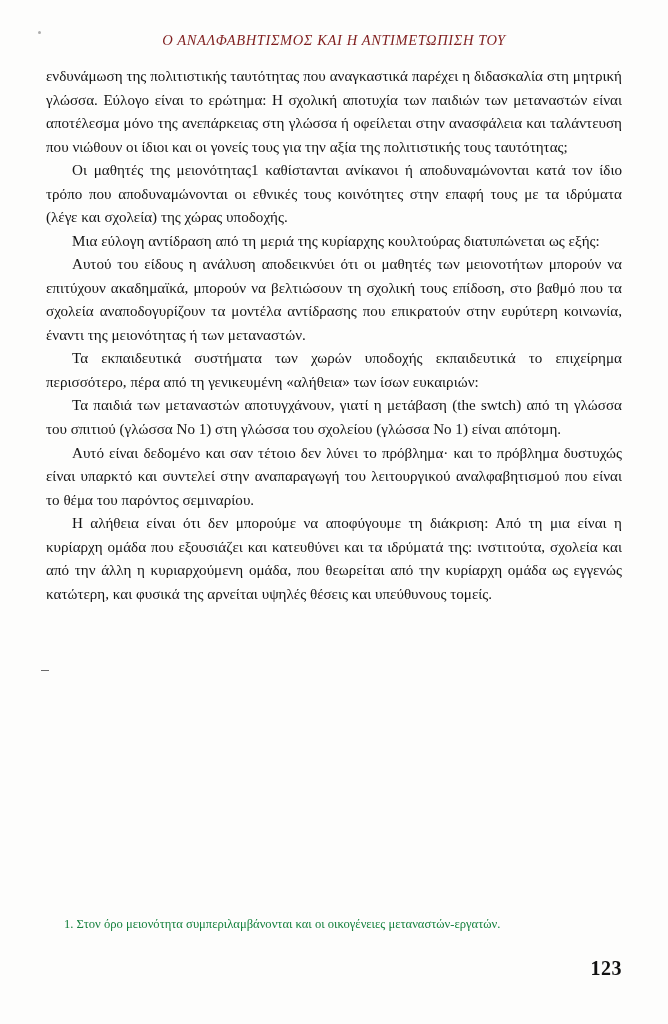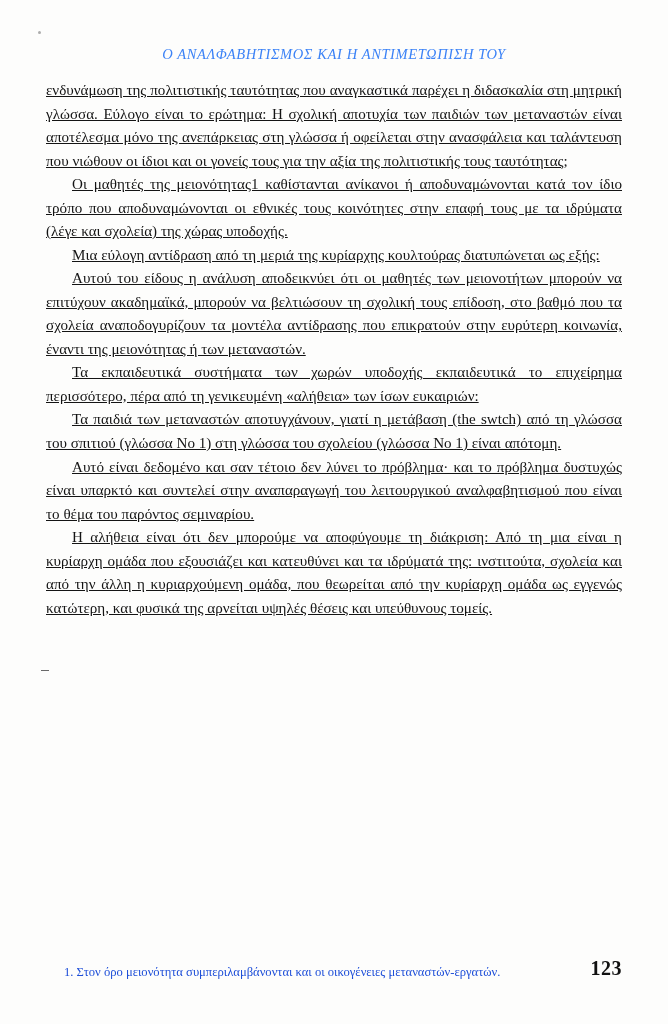--- a/index.html
+++ b/index.html
@@ -21,32 +21,31 @@
     box-sizing: border-box;
     padding: 26px 46px 0 46px;
     position: relative;
     background: #fdfdfc;
   }
   .running-head {
     text-align: center;
     font-style: italic;
     font-size: 14.5px;
     letter-spacing: 0.6px;
-    color: #3b82f6;
-    margin-top: 20px;
+    color: #7f1d1d;
+    margin-top: 6px;
     margin-bottom: 16px;
     white-space: nowrap;
   }
   .body-text {
     font-size: 15.1px;
     line-height: 1.56;
     text-align: justify;
     text-justify: inter-word;
     color: #141414;
-    text-decoration: underline;
   }
   .body-text p {
     margin: 0;
     text-indent: 26px;
   }
   .body-text p.noindent {
     text-indent: 0;
   }
   .footnote-rule {
     position: absolute;
@@ -58,23 +57,22 @@
     border-top: 0px solid #999;
   }
   .footnote {
     position: absolute;
     left: 46px;
     right: 46px;
     top: 915px;
     font-size: 12.6px;
     line-height: 1.5;
     text-align: justify;
-    color: #1d4ed8;
+    color: #15803d;
     text-indent: 18px;
-    margin-top: 48px;
   }
   .page-number {
     position: absolute;
     right: 46px;
     bottom: 44px;
     font-size: 20px;
     font-weight: bold;
     color: #111;
     letter-spacing: 0.5px;
   }

